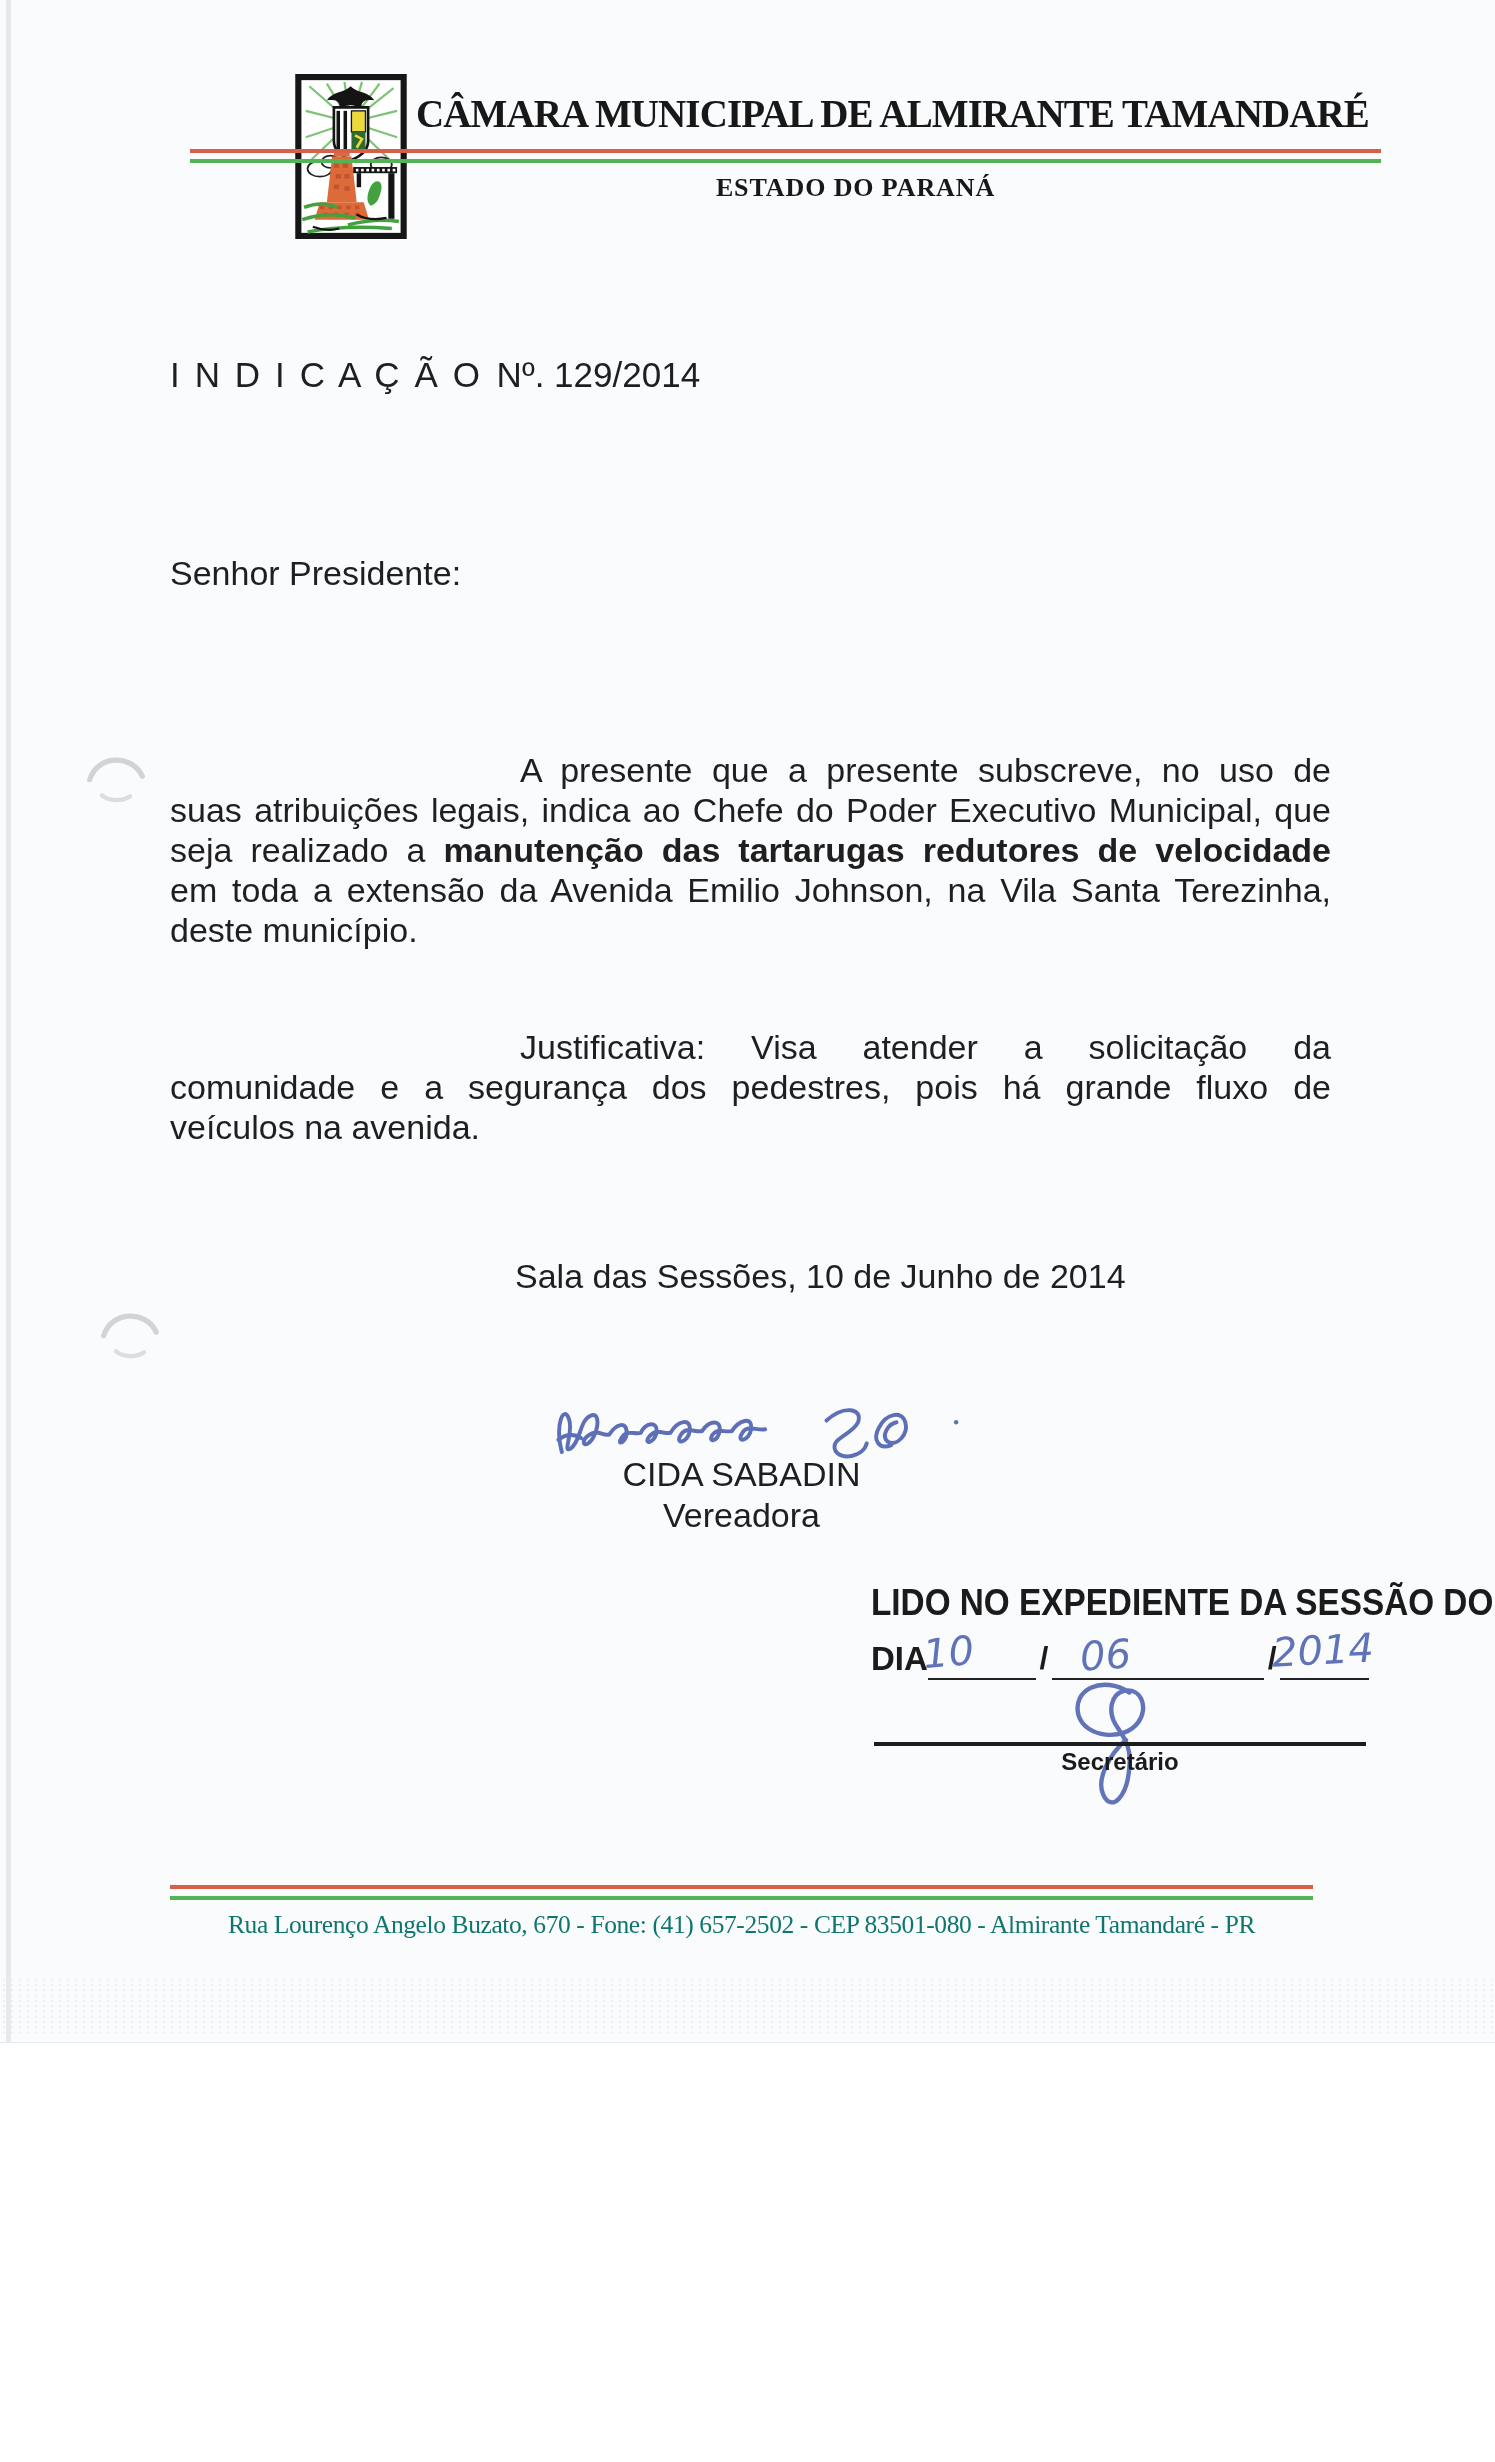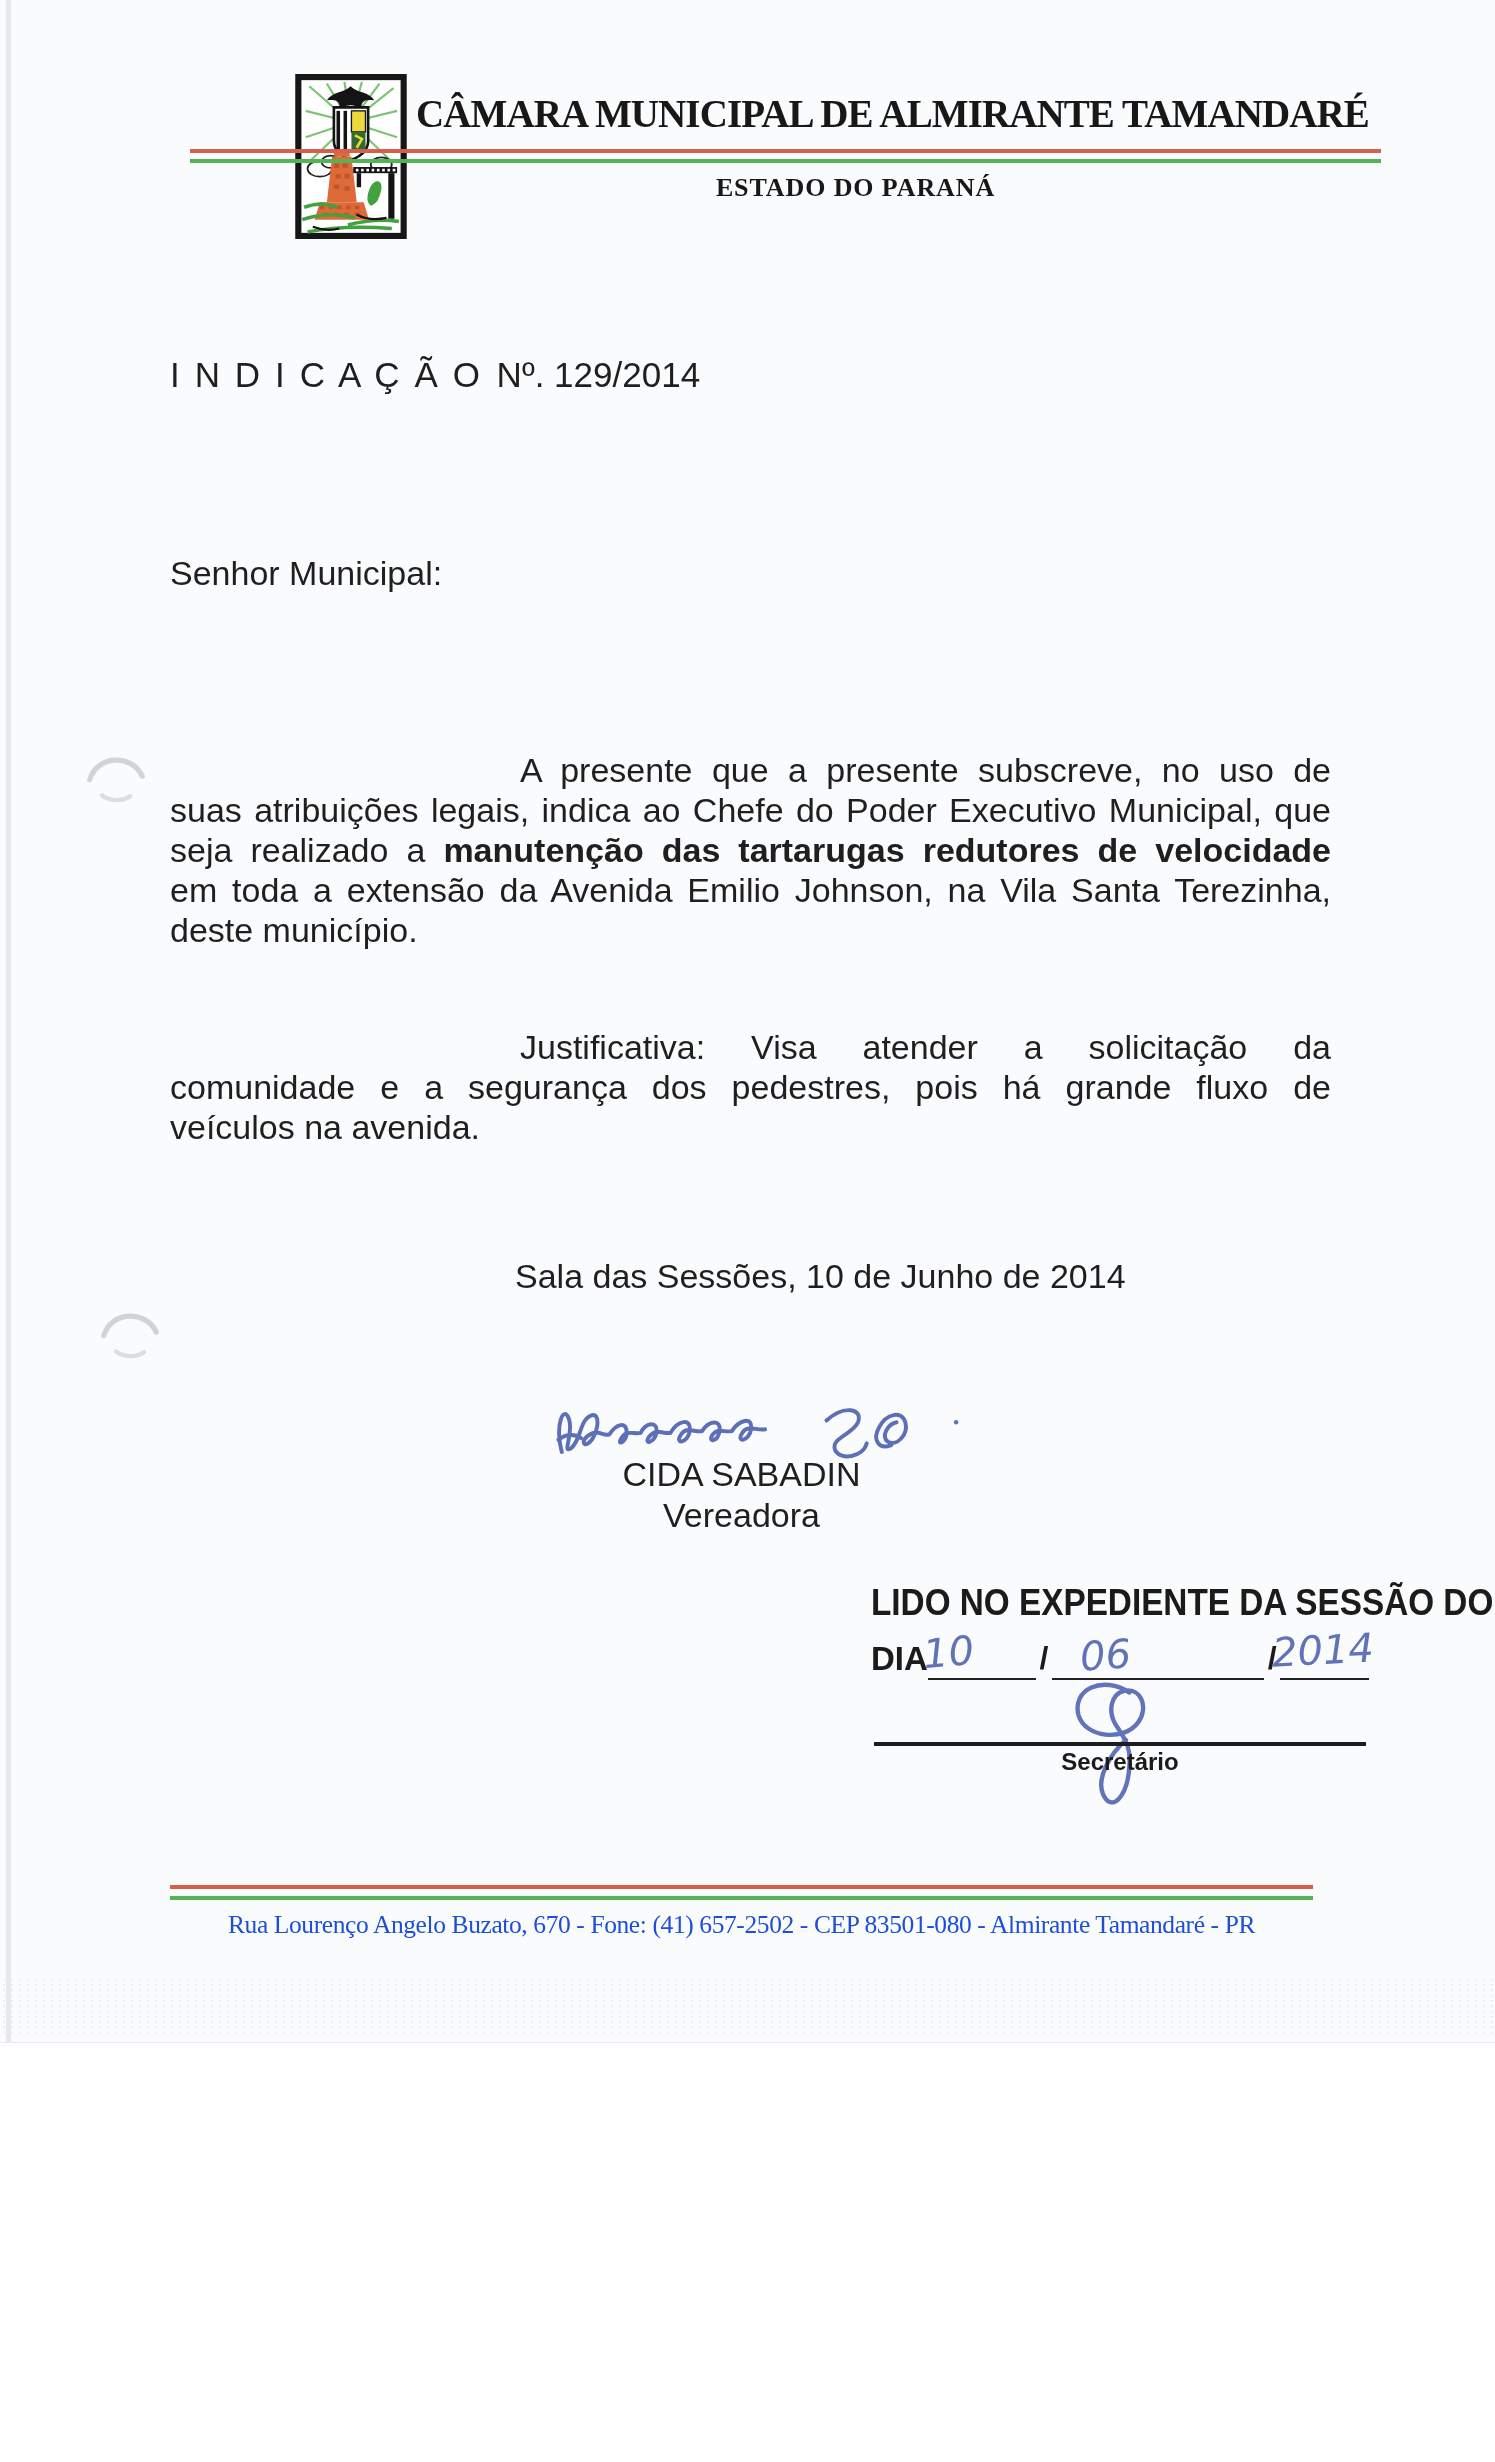--- a/index.html
+++ b/index.html
@@ -55,21 +55,21 @@
   .hand-day{left:923px;top:1629px;transform:rotate(-5deg);}
   .hand-month{left:1080px;top:1632px;transform:rotate(-4deg);}
   .hand-year{left:1272px;top:1627px;transform:rotate(-3deg);}
   .loop-svg{left:1061px;top:1673px;width:114px;height:154px;}
   .secr-line{left:874px;top:1742px;width:492px;height:3.5px;background:#1d1d1d;}
   .secr-label{left:874px;top:1748px;width:492px;text-align:center;font-size:24px;font-weight:bold;color:#1b1b1b;}
   
   .rule-red-bottom{left:170px;top:1885px;width:1143px;background:#d8604a;}
   .rule-green-bottom{left:170px;top:1896px;width:1143px;background:#55b357;}
   .footer-address{left:170px;top:1910px;width:1143px;text-align:center;
-    font-family:"Liberation Serif","DejaVu Serif",serif;font-size:25.5px;letter-spacing:-0.4px;color:#1d4ed8;}
+    font-family:"Liberation Serif","DejaVu Serif",serif;font-size:25.5px;letter-spacing:-0.4px;color:#0f766e;}
   
   .punch1{left:81px;top:746px;width:70px;height:62px;}
   .punch2{left:95px;top:1302px;width:70px;height:62px;}
 </style>
 </head>
 <body>
 
 <div id="page">
   <div class="abs scan-area"></div>
   <div class="abs left-edge"></div>
@@ -167,21 +167,21 @@
     <svg width="70" height="62" viewBox="0 0 80 70" xmlns="http://www.w3.org/2000/svg">
       <path d="M10,38 C18,10 58,8 70,34" stroke="#d2d3d6" stroke-width="6" fill="none" stroke-linecap="round"></path>
       <path d="M24,56 C32,63 48,63 56,57" stroke="#dcdde0" stroke-width="5" fill="none" stroke-linecap="round"></path>
     </svg>
   </div>
 
   <div class="abs doc-title">
     <span class="title-spaced">I N D I C A Ç Ã O</span><span class="title-number">Nº. 129/2014</span>
   </div>
 
-  <div class="abs salutation">Senhor Municipal:</div>
+  <div class="abs salutation">Senhor Presidente:</div>
 
   <div class="abs para p1">
     <div class="bline indent">A presente que a presente subscreve, no uso de</div>
     <div class="bline">suas atribuições legais, indica ao Chefe do Poder Executivo Municipal, que</div>
     <div class="bline"><span>seja realizado a </span><span style="font-weight:bold">manutenção das tartarugas redutores de velocidade</span></div>
     <div class="bline">em toda a extensão da Avenida Emilio Johnson, na Vila Santa Terezinha,</div>
     <div class="bline plain">deste município.</div>
   </div>
 
   <div class="abs para p2">

